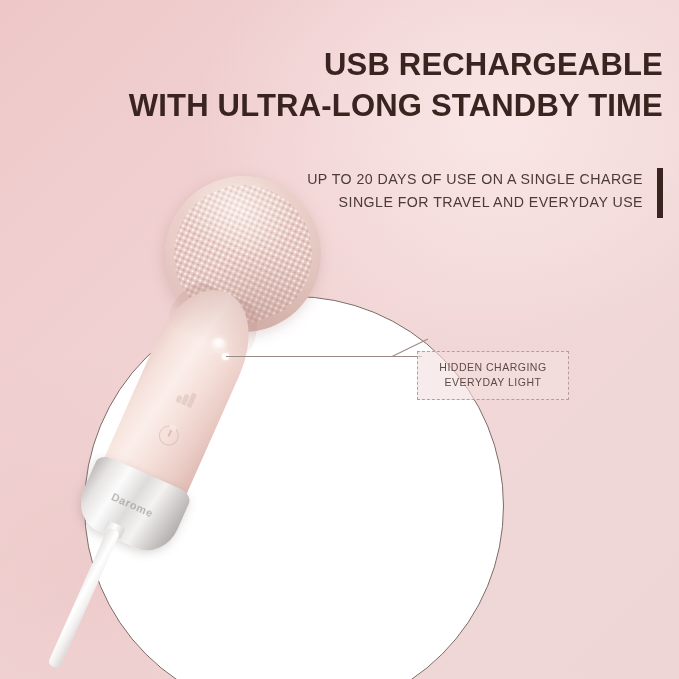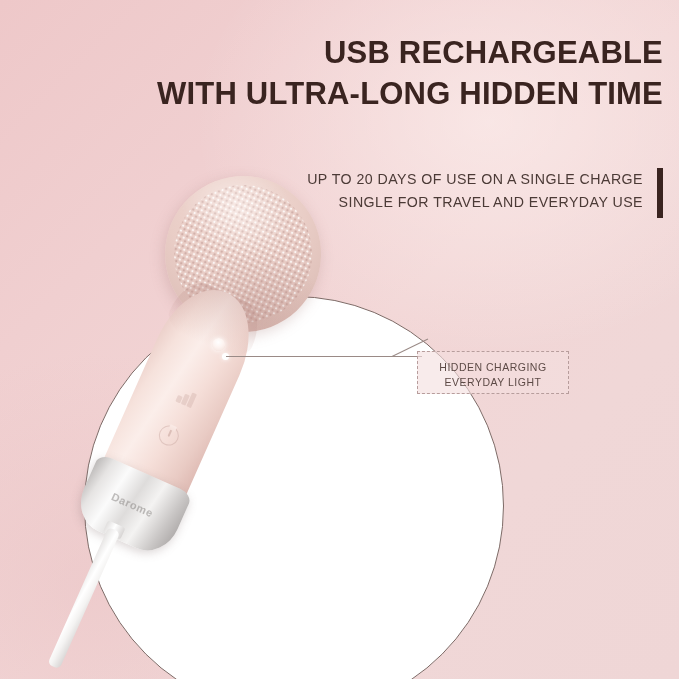--- a/index.html
+++ b/index.html
@@ -36,21 +36,21 @@
       radial-gradient(ellipse 70% 55% at 72% 18%, rgba(255,245,243,0.55) 0%, rgba(255,245,243,0) 62%),
       radial-gradient(ellipse 55% 50% at 14% 86%, rgba(231,188,190,0.40) 0%, rgba(231,188,190,0) 68%);
     pointer-events: none;
   }
 
   
   .headline {
     position: absolute;
     left: 0;
     right: 16px;
-    top: 32px;
+    top: 44px;
     text-align: right;
     color: #3a2420;
     font-size: 31px;
     font-weight: bold;
     letter-spacing: 0.2px;
     line-height: 1.33;
     white-space: nowrap;
   }
   .headline .line {
     display: block;
@@ -310,42 +310,42 @@
     background: #9a8a86;
     transform: rotate(-26deg);
     transform-origin: 0 50%;
   }
 
   .callout {
     position: absolute;
     left: 417px;
     top: 351px;
     width: 152px;
-    padding: 8px 6px 3px 6px;
+    padding: 8px 6px 9px 6px;
     box-sizing: border-box;
     border: 1px dashed #b79d9c;
     background: rgba(243,222,222,0.62);
     text-align: center;
     color: #5d4a46;
     font-size: 10.5px;
     line-height: 1.42;
     letter-spacing: 0.5px;
   }
   .callout .line { display: block; }
 </style>
 </head>
 <body>
 
 <div id="page">
 
   <div class="bg-glow"></div>
 
   <div class="headline">
     <span class="line">USB RECHARGEABLE</span>
-    <span class="line">WITH ULTRA-LONG HIDDEN TIME</span>
+    <span class="line">WITH ULTRA-LONG STANDBY TIME</span>
   </div>
 
   <div class="subtitle-wrap">
     <div class="subtitle">
       <span class="line">UP TO 20 DAYS OF USE ON A SINGLE CHARGE</span>
       <span class="line">SINGLE FOR TRAVEL AND EVERYDAY USE</span>
     </div>
     <div class="accent-bar"></div>
   </div>
 

